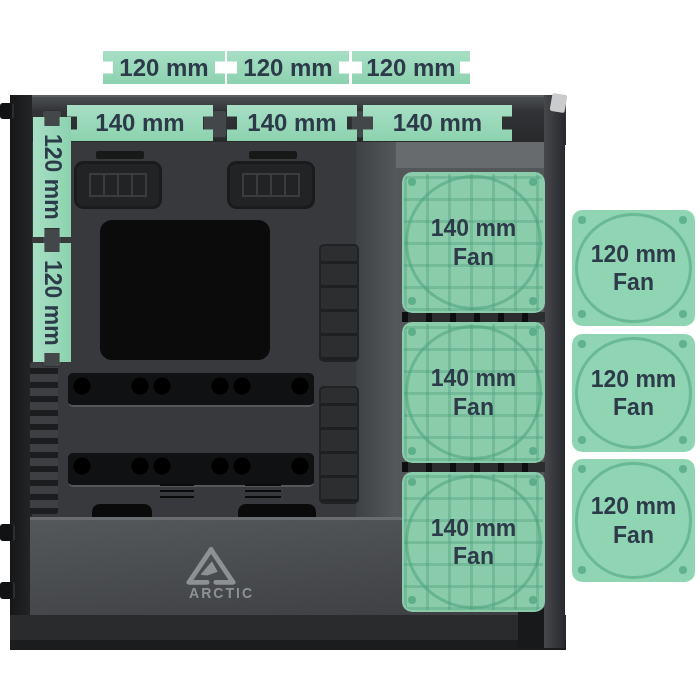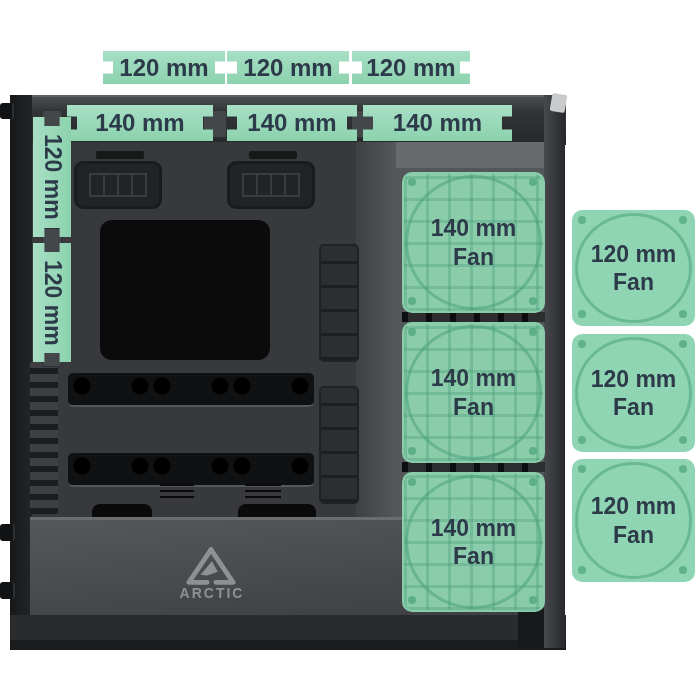--- a/index.html
+++ b/index.html
@@ -110,21 +110,21 @@
 
   <div class="abs shroud" style="left:30px;top:517px;width:514px;height:100px;"></div>
 
   <div class="abs" style="left:186px;top:546px;width:50px;height:40px;">
     <svg width="50" height="40" viewBox="0 0 52 40">
       <path d="M26 3 L49 37 L31 37" fill="none" stroke="#8e9194" stroke-width="5" stroke-linejoin="round" stroke-linecap="round"></path>
       <path d="M26 3 L3 37 L22 37" fill="none" stroke="#8e9194" stroke-width="5" stroke-linejoin="round" stroke-linecap="round"></path>
       <path d="M15 29 L27 15 L33 26 L22 30 Z" fill="#8e9194"></path>
     </svg>
   </div>
-  <div class="abs logo-text" style="left:170px;top:585px;width:84px;">ARCTIC</div>
+  <div class="abs logo-text" style="left:170px;top:585px;width:84px;text-align:right;">ARCTIC</div>
 
   <div class="abs bottom-frame" style="left:10px;top:615px;width:556px;height:28px;"></div>
   <div class="abs bottom-lip" style="left:10px;top:640px;width:556px;height:10px;"></div>
   <div class="abs foot" style="left:518px;top:608px;width:47px;height:40px;"></div>
   <div class="abs rail-right" style="left:544px;top:95px;width:21px;height:553px;"></div>
 
   <div class="abs thumbscrew" style="left:0;top:103px;width:12px;height:16px;"></div>
   <div class="abs thumbscrew" style="left:0;top:524px;width:13px;height:17px;"></div>
   <div class="abs thumbscrew" style="left:0;top:582px;width:13px;height:17px;"></div>
   <div class="abs clip" style="left:551px;top:94px;width:15px;height:18px;"></div>

